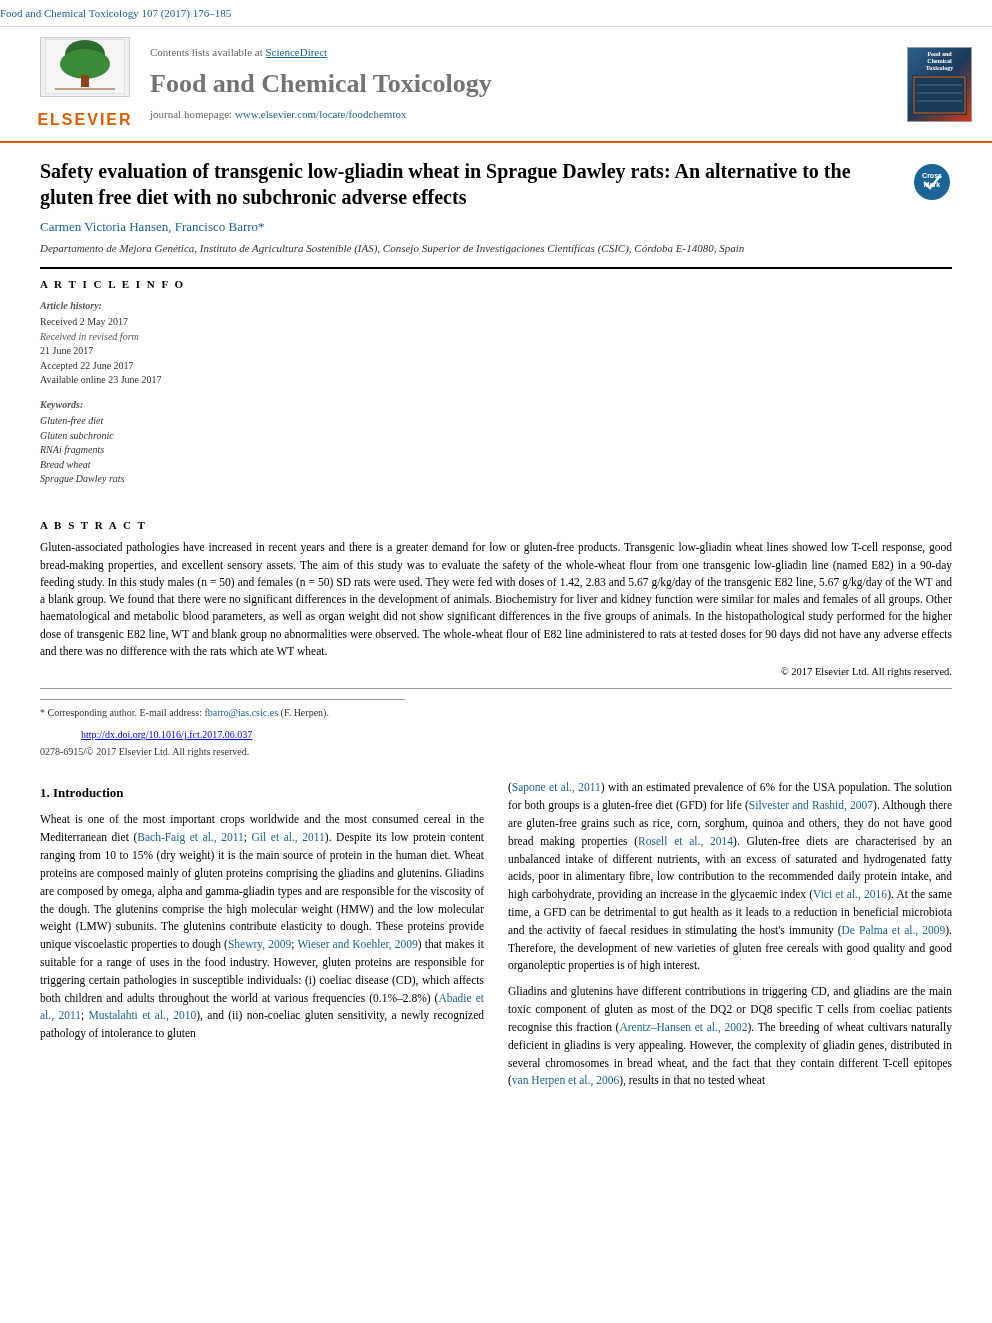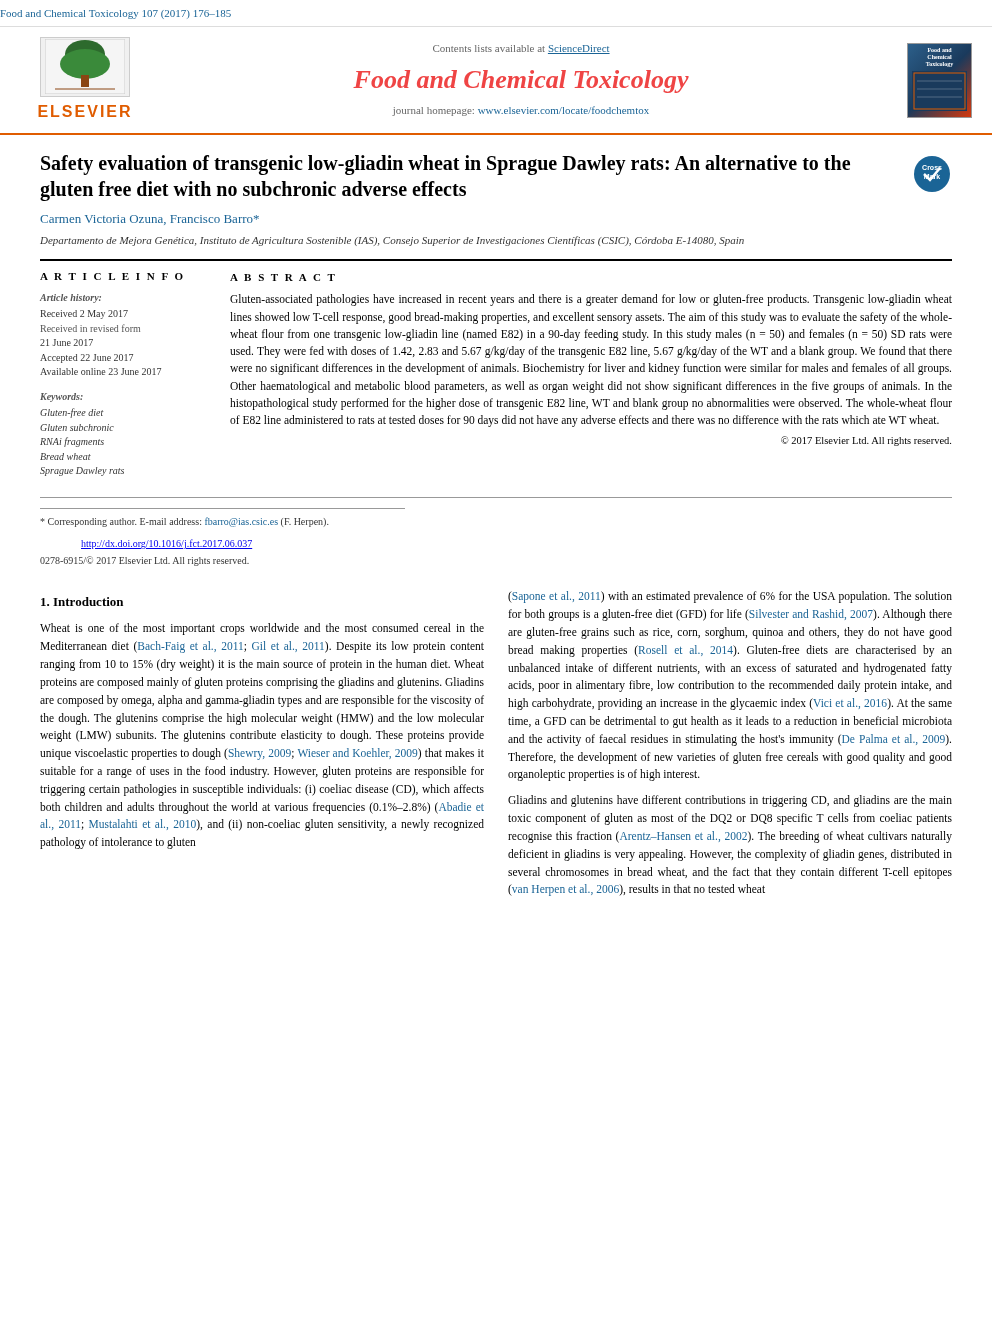--- a/index.html
+++ b/index.html
@@ -45,32 +45,32 @@
       font-size: 9px;
       color: #555;
       margin-bottom: 3px;
     }
     .elsevier-text {
       font-size: 16px;
       font-weight: bold;
       color: #e05c00;
       letter-spacing: 2px;
       font-family: Arial, sans-serif;
+      margin-top: 8px;
     }
     .header-center {
       flex: 1;
-      text-align: center;
+      text-align: left;
     }
     .journal-title {
       font-size: 26px;
       font-weight: bold;
-      color: #ef4444;
+      color: #737373;
       font-family: "Times New Roman", serif;
       margin: 4px 0;
-      font-style: italic;
     }
     .journal-homepage {
       font-size: 11px;
       color: #666;
     }
     .journal-homepage a {
       color: #1a6496;
       text-decoration: none;
     }
     .header-right {
@@ -136,20 +136,21 @@
     .divider-thick {
       border: none;
       border-top: 2px solid #000;
       margin: 8px 0;
     }
 
     .two-col {
       display: flex;
       gap: 20px;
       margin-top: 8px;
+      flex-direction: column;
     }
     .article-info-col {
       width: 170px;
       flex-shrink: 0;
       font-size: 11px;
     }
     .abstract-col {
       flex: 1;
       font-size: 11.5px;
       line-height: 1.5;
@@ -172,20 +173,21 @@
       font-weight: bold;
       color: #555;
       margin-bottom: 2px;
     }
     .article-history-item {
       font-size: 10px;
       color: #333;
     }
     .article-history-date {
       font-size: 10px;
+      font-style: italic;
       color: #555;
     }
     .keywords-list {
       font-size: 10px;
       color: #333;
       font-style: italic;
     }
     .keywords-list .kw {
       display: block;
     }
@@ -329,21 +331,21 @@
       <svg class="crossmark-svg" viewBox="0 0 40 40" xmlns="http://www.w3.org/2000/svg">
         <circle cx="20" cy="20" r="18" fill="#1a6496"></circle>
         <text x="20" y="16" font-family="Arial" font-size="7" fill="white" text-anchor="middle" font-weight="bold">Cross</text>
         <text x="20" y="25" font-family="Arial" font-size="7" fill="white" text-anchor="middle" font-weight="bold">Mark</text>
         <path d="M12 20 L18 26 L28 14" stroke="#fff" stroke-width="2.5" fill="none"></path>
       </svg>
     </div>
   </div>
 
   <div class="authors">
-    <span>Carmen Victoria Ozuna, Francisco Barro*</span>
+    <span>Carmen Victoria Hansen, Francisco Barro*</span>
   </div>
 
   <div class="affiliation">Departamento de Mejora Genética, Instituto de Agricultura Sostenible (IAS), Consejo Superior de Investigaciones Científicas (CSIC), Córdoba E-14080, Spain</div>
 
   <hr class="divider-thick">
 
   <div class="two-col">
 
     <div class="article-info-col">
       <div class="section-heading">A R T I C L E   I N F O</div>

